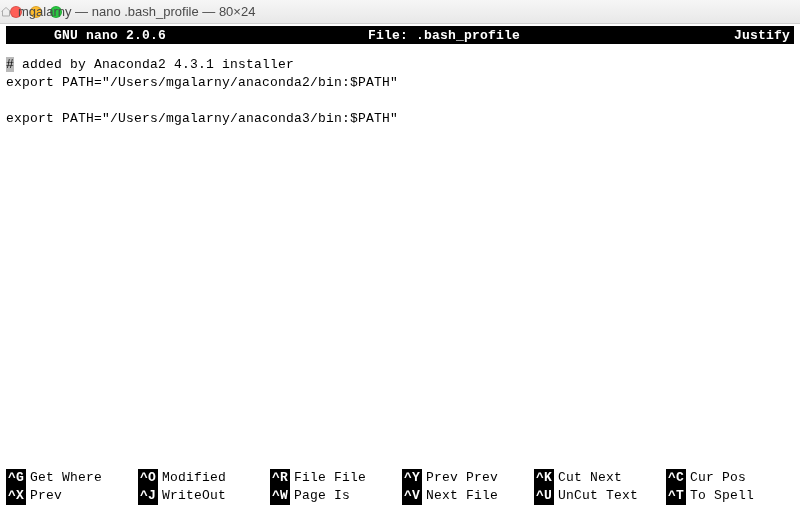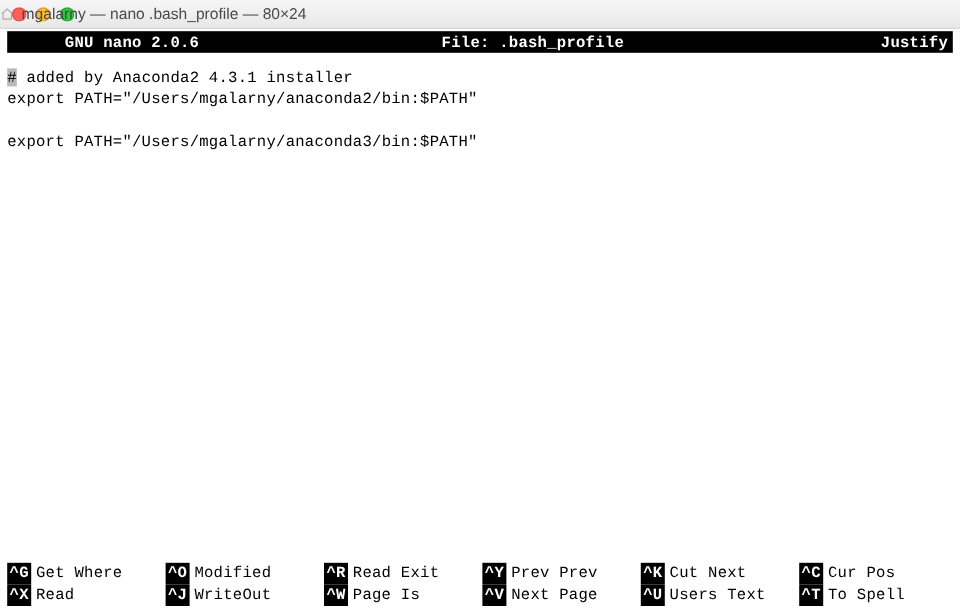--- a/index.html
+++ b/index.html
@@ -59,26 +59,26 @@
         <span class="center">File: .bash_profile</span>
         <span class="right">Justify</span>
       </div>
     </div>
 
     <div class="editor" id="editor"><div class="line"><span></span><span class="cursor-block">#</span><span> added by Anaconda2 4.3.1 installer</span></div><div class="line">export PATH="/Users/mgalarny/anaconda2/bin:$PATH"</div><div class="line"></div><div class="line">export PATH="/Users/mgalarny/anaconda3/bin:$PATH"</div></div>
 
     <div class="help" id="help">
         <div class="cmd"><span class="key">^G</span><span>Get Where</span></div>
         <div class="cmd"><span class="key">^O</span><span>Modified</span></div>
-        <div class="cmd"><span class="key">^R</span><span>Read Exit</span></div>
+        <div class="cmd"><span class="key">^R</span><span>File File</span></div>
         <div class="cmd"><span class="key">^Y</span><span>Prev Prev</span></div>
         <div class="cmd"><span class="key">^K</span><span>Cut Next</span></div>
         <div class="cmd"><span class="key">^C</span><span>Cur Pos</span></div>
-        <div class="cmd"><span class="key">^X</span><span>Read</span></div>
+        <div class="cmd"><span class="key">^X</span><span>Prev</span></div>
         <div class="cmd"><span class="key">^J</span><span>WriteOut</span></div>
         <div class="cmd"><span class="key">^W</span><span>Page Is</span></div>
-        <div class="cmd"><span class="key">^V</span><span>Next Page</span></div>
-        <div class="cmd"><span class="key">^U</span><span>Users Text</span></div>
+        <div class="cmd"><span class="key">^V</span><span>Next File</span></div>
+        <div class="cmd"><span class="key">^U</span><span>UnCut Text</span></div>
         <div class="cmd"><span class="key">^T</span><span>To Spell</span></div>
       </div>
 
   </div>
 </div>
 
 </body></html>

